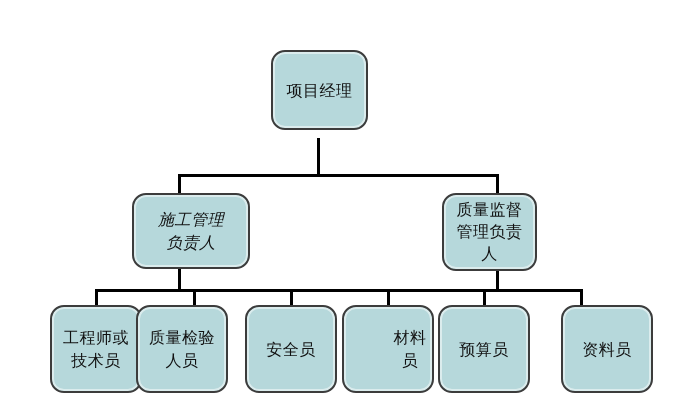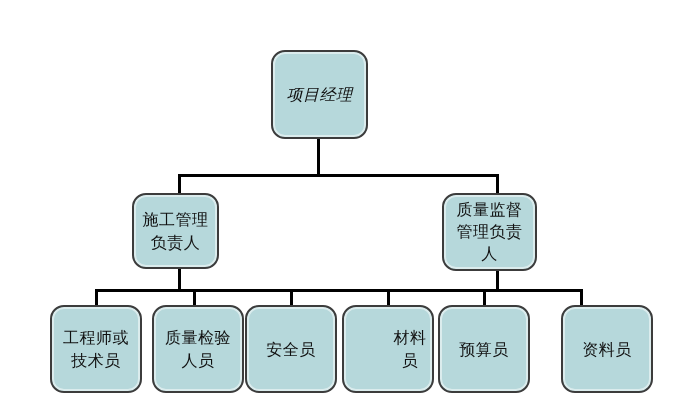--- a/index.html
+++ b/index.html
@@ -37,28 +37,28 @@
     font-size: 16px;
     line-height: 23px;
     letter-spacing: 0.5px;
     white-space: pre-line;
   }
   .edge {
     position: absolute;
     background: var(--connector);
   }
   
-  .n-root { left: 271px; top: 50px;  width: 97px; height: 89px; font-style: italic; }
+  .n-root { left: 271px; top: 50px;  width: 97px; height: 80px; }
   
-  .n-l2a  { left: 132px; top: 193px; width: 87px; height: 76px; }
+  .n-l2a  { left: 132px; top: 193px; width: 118px; height: 76px; font-style: italic; }
   .n-l2b  { left: 442px; top: 193px; width: 95px; height: 78px; line-height: 22px; }
   
   .n-l3   { top: 305px; height: 88px; width: 92px; }
   .n-b1 { left: 50px; }
-  .n-b2 { left: 152px; }
+  .n-b2 { left: 136px; }
   .n-b3 { left: 245px; font-family: Liberation Serif, serif; }
   .n-b4 { left: 342px; padding-left: 44px; }
   .n-b5 { left: 438px; }
   .n-b6 { left: 561px; }
   
   .e-stem     { left: 317px; top: 138px; width: 3px;   height: 38px; }
   .e-rail-l2  { left: 178px; top: 174px; width: 321px; height: 3px;  }
   .e-drop-l2a { left: 178px; top: 174px; width: 3px;   height: 21px; }
   .e-drop-l2b { left: 496px; top: 174px; width: 3px;   height: 21px; }
   

